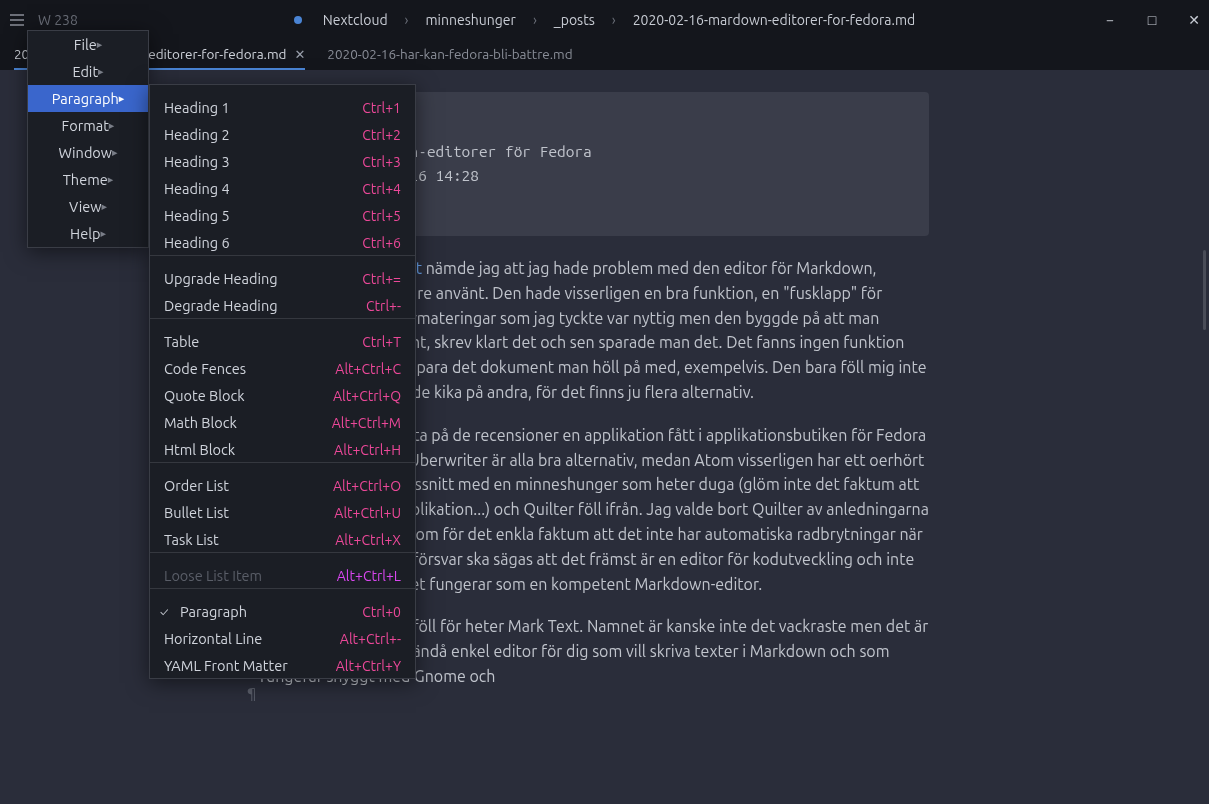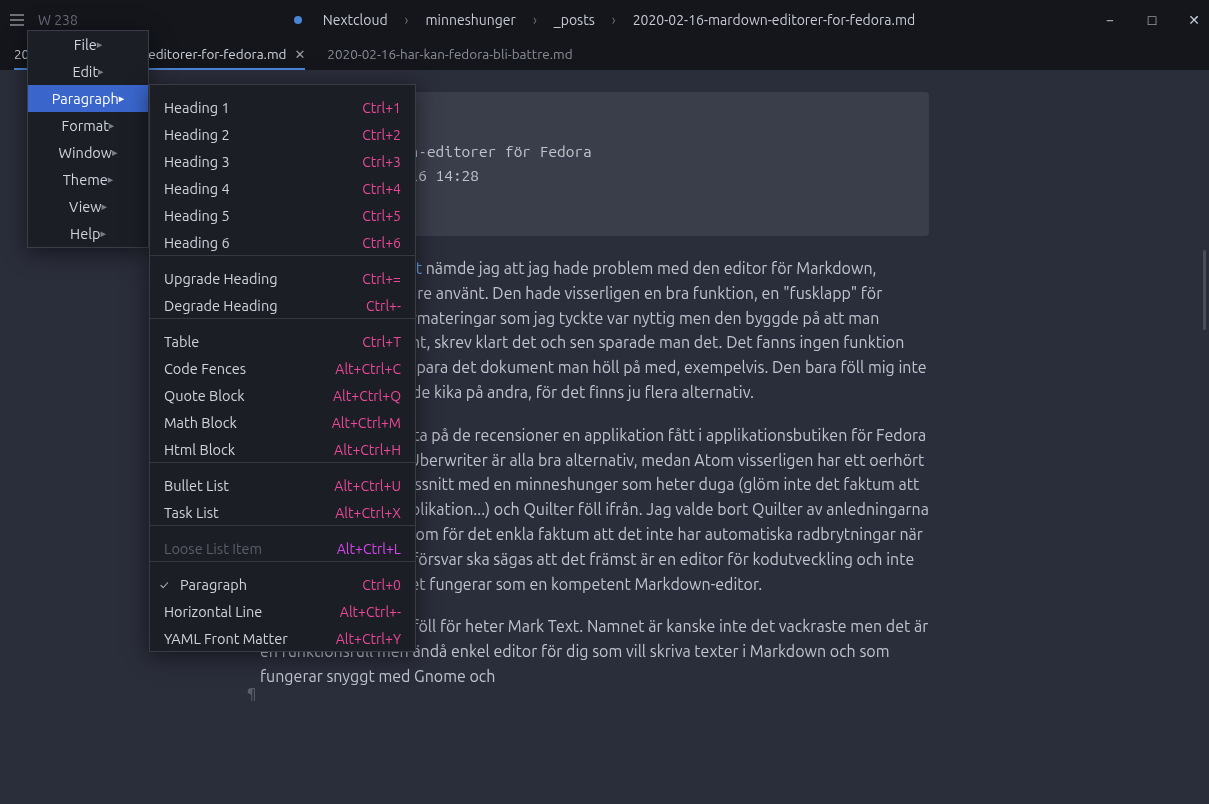--- a/index.html
+++ b/index.html
@@ -251,20 +251,26 @@
     </div>
     <div class="si">
       <span class="lbl-wrap">
         <span>Html Block</span>
       </span>
       <span class="sc">Alt+Ctrl+H</span>
     </div>
     <div class="sep"></div>
     <div class="si">
       <span class="lbl-wrap">
+        <span>Order List</span>
+      </span>
+      <span class="sc">Alt+Ctrl+O</span>
+    </div>
+    <div class="si">
+      <span class="lbl-wrap">
         <span>Bullet List</span>
       </span>
       <span class="sc">Alt+Ctrl+U</span>
     </div>
     <div class="si">
       <span class="lbl-wrap">
         <span>Task List</span>
       </span>
       <span class="sc">Alt+Ctrl+X</span>
     </div>

